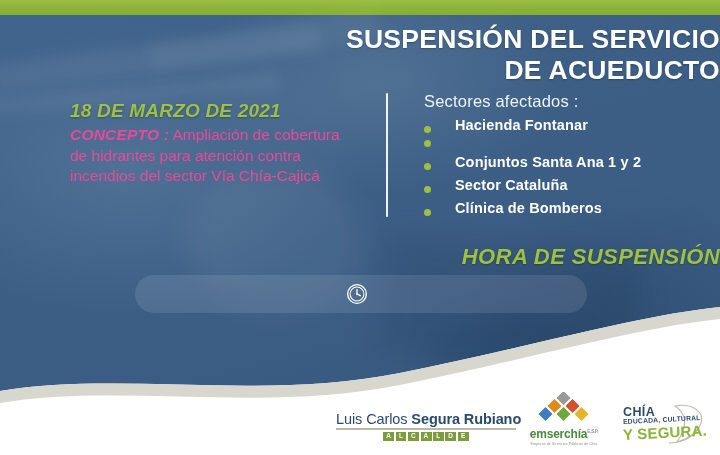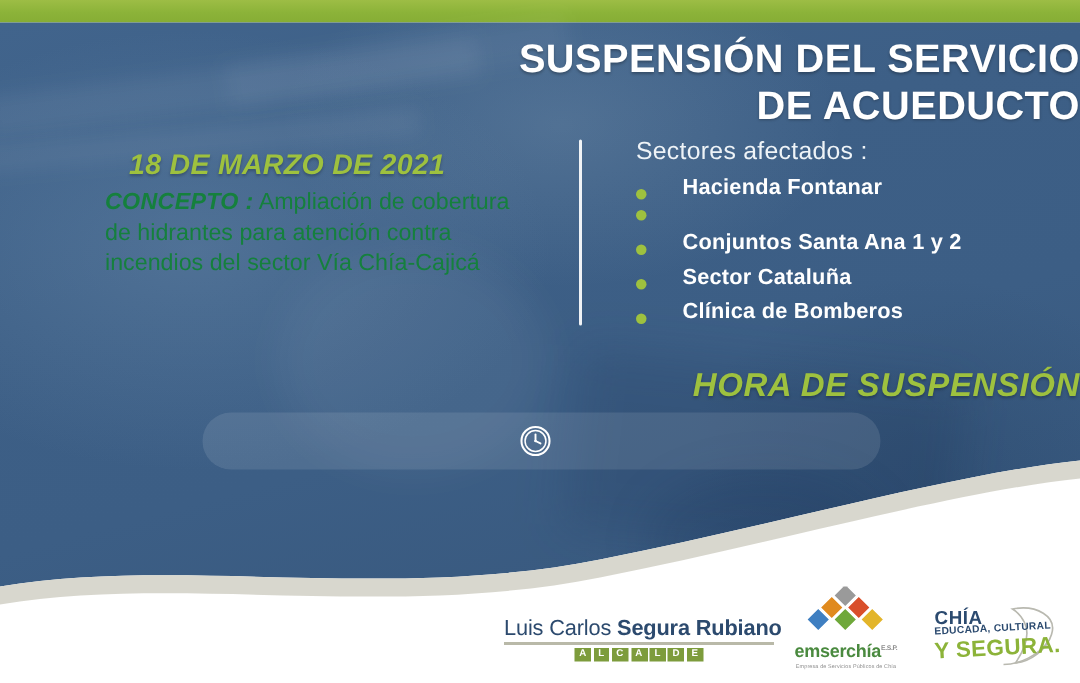--- a/index.html
+++ b/index.html
@@ -36,22 +36,22 @@
 
   
   .title{position:absolute;left:0;top:24px;width:720px;text-align:right;
     color:#ffffff;font-weight:bold;font-size:26.5px;line-height:1.16;
     letter-spacing:.3px;text-shadow:0 1px 2px rgba(0,0,0,.28);}
   .title .l2{display:block;}
 
   
   .leftcol{position:absolute;left:70px;top:100px;width:290px;}
   .date{color:#9ec13f;font-weight:bold;font-style:italic;font-size:19px;letter-spacing:.2px;
-    margin:0 0 3px 16px;text-shadow:0 1px 2px rgba(0,0,0,.25);}
-  .concept{color:#15803d;font-size:15.5px;line-height:1.33;}
+    margin:0 0 3px 0;text-shadow:0 1px 2px rgba(0,0,0,.25);}
+  .concept{color:#ec4899;font-size:15.5px;line-height:1.33;}
   .concept .lead{font-weight:bold;font-style:italic;letter-spacing:.2px;}
 
   
   .divider{position:absolute;left:386px;top:93px;width:2px;height:124px;
     background:rgba(255,255,255,.92);border-radius:1px;}
 
   
   .rightcol{position:absolute;left:424px;top:92px;width:270px;}
   .sectors-head{color:#eef3f7;font-size:16.5px;margin-bottom:6px;letter-spacing:.2px;}
   .sector{display:flex;align-items:flex-end;margin:0 0 7px 0;gap:16px;}

